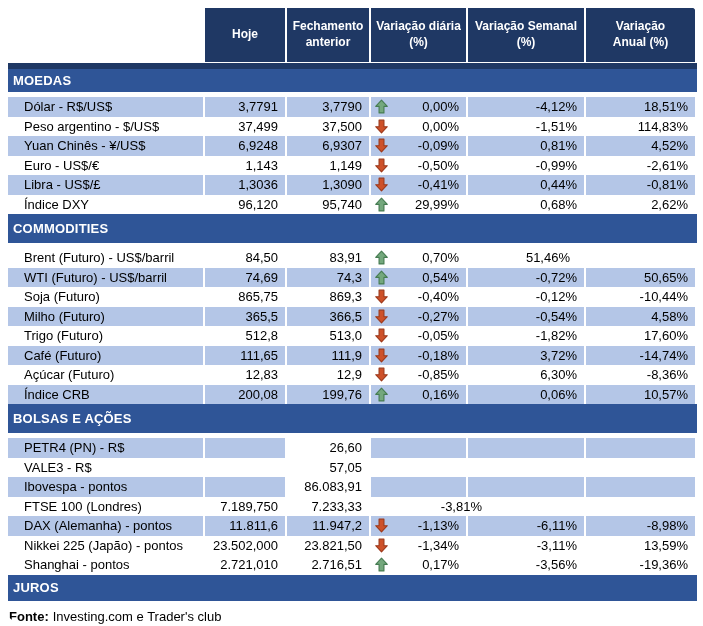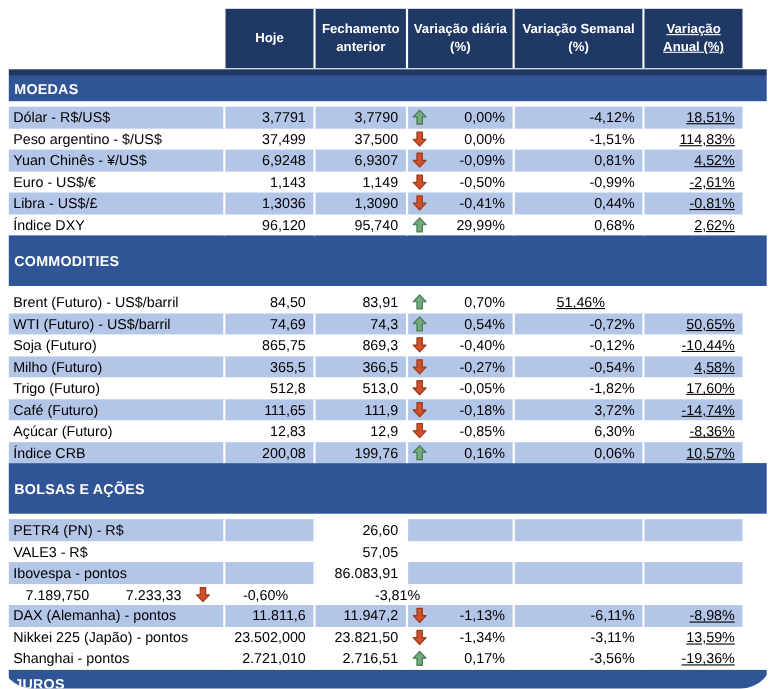--- a/index.html
+++ b/index.html
@@ -18,46 +18,46 @@
     height:54px; background:var(--header-bg); color:#fff;
     font-weight:700; font-size:12px; line-height:1.3;
     display:flex; align-items:center; justify-content:center;
     text-align:center; white-space:pre-line; border-right:2px solid #fff;
   }
   .hcell:last-child{ border-right:none; }
 
   .navy-bar{ height:6px; background:var(--header-bg); }
 
   .band{
-    height:46px; background:var(--band-bg); color:#fff;
+    height:29px; background:var(--band-bg); color:#fff;
     font-weight:700; font-size:13px; letter-spacing:.2px;
     display:flex; align-items:center; padding-left:5px;
   }
   .band.first{ height:23px; }
   .band.last{ height:26px; }
   .gap{ height:5px; }
 
   .row{ display:flex; height:19.5px; font-size:13px; }
   .cell{
     height:100%; display:flex; align-items:center;
     border-right:2px solid #fff; overflow:hidden; white-space:nowrap;
   }
   .cell:last-child{ border-right:none; }
-  .cell.lab{ padding-left:4px; }
+  .cell.lab{ padding-left:16px; }
   .cell.num{ justify-content:flex-end; padding-right:7px; }
   .cell.dia{ position:relative;align-items:center; }
   .cell.shaded{ background:var(--row-shaded); }
   .arrow{ position:absolute; left:3px; top:2px; }
 
   .c-label{ width:197px; }
   .c-hoje{ width:82px; }
   .c-fech{ width:84px; }
   .c-dia{ width:97px; }
   .c-sem{ width:118px; }
-  .c-anu{ width:89px;text-decoration:underline; }
+  .c-anu{ width:109px; }
 
   .fonte{ margin-top:8px; font-size:13px; padding-left:1px; }
   .fonte .b{ font-weight:700; margin-right:4px;margin-top:48px; }
 </style>
 </head>
 <body>
 
 <div class="sheet">
   <div class="hdr" id="hdr">
     <div class="spacer"></div>
@@ -284,28 +284,23 @@
         <div class="cell lab c-label shaded">Ibovespa - pontos</div>
         <div class="cell num c-hoje shaded"></div>
         <div class="cell num c-fech">86.083,91</div>
         <div class="cell num dia c-dia shaded">
           <span></span>
         </div>
         <div class="cell num c-sem shaded"></div>
         <div class="cell num c-anu shaded"></div>
       </div>
       <div class="row">
+        <div class="cell lab c-label">FTSE 100 (Londres)</div>
         <div class="cell num c-hoje">7.189,750</div>
         <div class="cell num c-fech">7.233,33</div>
-        <div class="cell num dia c-dia">
-          <span class="arrow"><svg width="15" height="15" viewBox="0 0 16 16">
-              <path d="M8 14.8 L1.8 8.2 L5.4 8.2 L5.4 1.2 L10.6 1.2 L10.6 8.2 L14.2 8.2 Z" fill="#CE5129" stroke="#9C3A1D" stroke-width="1.2" stroke-linejoin="round"></path>
-            </svg></span>
-          <span>-0,60%</span>
-        </div>
         <div class="cell num c-sem">-3,81%</div>
       </div>
       <div class="row">
         <div class="cell lab c-label shaded">DAX (Alemanha) - pontos</div>
         <div class="cell num c-hoje shaded">11.811,6</div>
         <div class="cell num c-fech shaded">11.947,2</div>
         <div class="cell num dia c-dia shaded">
           <span class="arrow"><svg width="15" height="15" viewBox="0 0 16 16">
               <path d="M8 14.8 L1.8 8.2 L5.4 8.2 L5.4 1.2 L10.6 1.2 L10.6 8.2 L14.2 8.2 Z" fill="#CE5129" stroke="#9C3A1D" stroke-width="1.2" stroke-linejoin="round"></path>
             </svg></span>

